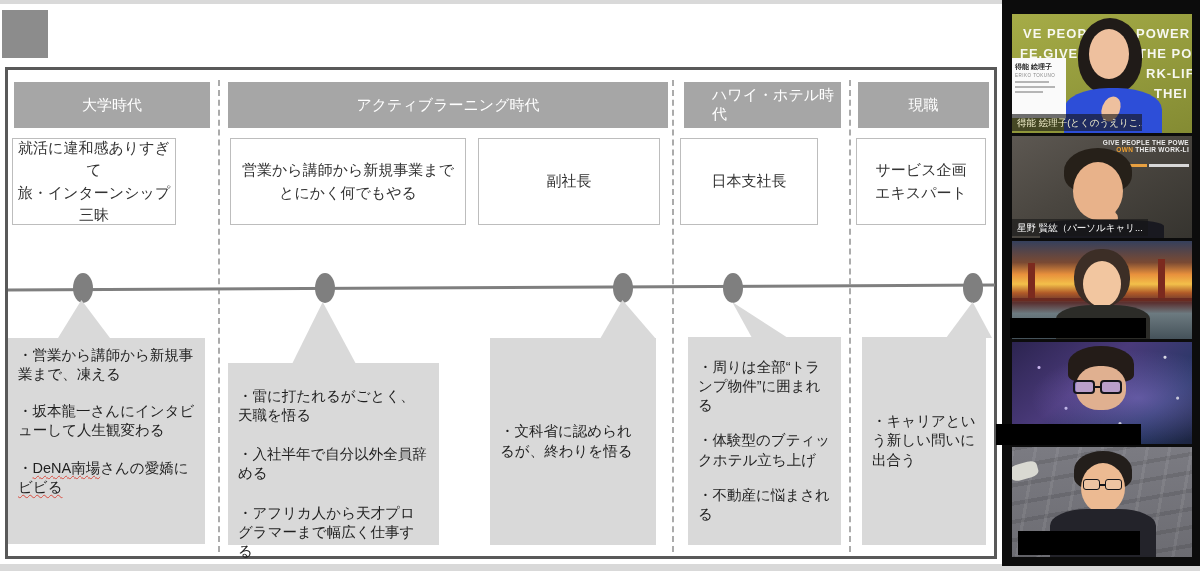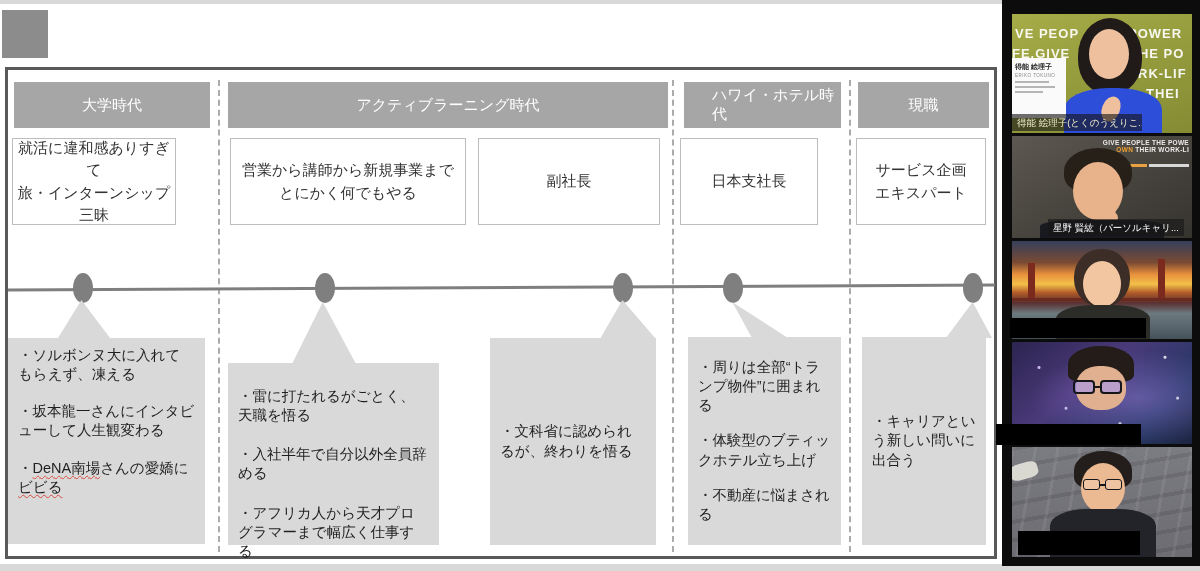--- a/index.html
+++ b/index.html
@@ -74,21 +74,21 @@
              radial-gradient(circle at 30% 65%, rgba(220,210,255,.8) 1px, transparent 2px),
              radial-gradient(circle at 92% 55%, rgba(255,255,255,.7) 1px, transparent 2px),
              radial-gradient(ellipse at 70% 55%, rgba(160,130,230,.45), transparent 60%),
              linear-gradient(140deg,#2c2450 0%,#4a3a7a 40%,#253764 75%,#1c2440 100%); }
   .tile5 { top:447px; height:110px;
            background:
              repeating-linear-gradient(100deg, rgba(255,255,255,.07) 0 3px, transparent 3px 22px),
              repeating-linear-gradient(170deg, rgba(0,0,0,.10) 0 4px, transparent 4px 18px),
              linear-gradient(180deg,#7b7b82,#6c6c72); }
 
-  .bg-word { position:absolute; color:rgba(255,255,255,.92); font-weight:bold; font-size:13px; letter-spacing:1px; white-space:nowrap; }
+  .bg-word { position:absolute; color:rgba(255,255,255,.92); font-weight:bold; font-size:13px; letter-spacing:1px; white-space:nowrap;margin-left:8px; }
   .bw0{left:3px;top:12px;} .bw1{left:116px;top:12px;} .bw2{left:0;top:32px;} .bw3{left:118px;top:32px;}
   .bw4{left:126px;top:52px;} .bw5{left:134px;top:72px;} .bw6{left:2px;top:92px;}
 
   .person { position:absolute; }
   .hair  { position:absolute; background:#201b18; }
   .face  { position:absolute; background:#eec09e; border-radius:50%; }
   .torso { position:absolute; }
   .hand  { position:absolute; background:#eec09e; border-radius:50%; }
 
   .card { position:absolute; left:0; top:44px; width:54px; height:60px; background:#fafafa; padding:4px 3px; }
@@ -100,21 +100,21 @@
   .poster-l1 { font-size:6.5px; font-weight:bold; color:#ececec; letter-spacing:.3px; white-space:nowrap; }
   .poster-accent { color:#f0a030; }
   .cap-bar { display:inline-block; height:3px; margin-top:2px; }
   .cap-orange { width:22px; background:#e8a040; margin-right:2px; }
   .cap-white  { width:40px; background:#d8d8d8; }
 
   .name-label { position:absolute; left:0; bottom:2px; height:17px; background:rgba(22,22,22,.62);
                 color:#fff; font-size:9.5px; line-height:17px; padding:0 5px;
                 white-space:nowrap; overflow:hidden; }
   .nl1 { width:130px; color:#f1eecb; }
-  .nl2 { width:136px;margin-left:36px; }
+  .nl2 { width:136px; }
 
   .redact { position:absolute; background:#000; }
   .rd3 { left:8px;  top:318px; width:136px; height:20px; }
   .rd4 { left:-6px; top:424px; width:145px; height:21px; }
   .rd5 { left:16px; top:531px; width:122px; height:24px; }
 
   .towerA { position:absolute; left:16px; top:22px; width:7px; height:36px; background:#7c2a1e; }
   .towerB { position:absolute; left:146px; top:18px; width:7px; height:40px; background:#7c2a1e; }
   .deck   { position:absolute; left:0; top:57px; width:180px; height:3px; background:#6a2a20; }
   .pillow { position:absolute; left:-2px; top:16px; width:28px; height:16px; background:#d9d9d2; border-radius:30%; transform:rotate(-16deg); }
@@ -169,21 +169,21 @@
     <div class="abs tl-dot dot4"></div>
     <div class="abs tl-dot dot5"></div>
 
     <div class="abs tri t1"></div>
     <div class="abs tri t2"></div>
     <div class="abs tri t3"></div>
     <div class="abs tri t4"></div>
     <div class="abs tri t5"></div>
 
     <div class="abs ebox g1">
-      <div class="eitem">・ソルボンヌ大に入れてもらえず、凍える</div>
+      <div class="eitem">・営業から講師から新規事業まで、凍える</div>
       <div class="eitem">・坂本龍一さんにインタビューして人生観変わる</div>
       <div class="eitem"><span>・</span><span class="misspell">DeNA南場</span><span>さんの愛嬌に</span><span class="misspell">ビビる</span></div>
     </div>
 
     <div class="abs ebox g2">
       <div class="eitem" style="margin-bottom:20px">・雷に打たれるがごとく、天職を悟る</div>
       <div class="eitem" style="margin-bottom:20px">・入社半年で自分以外全員辞める</div>
       <div class="eitem">・アフリカ人から天才プログラマーまで幅広く仕事する</div>
     </div>
 

